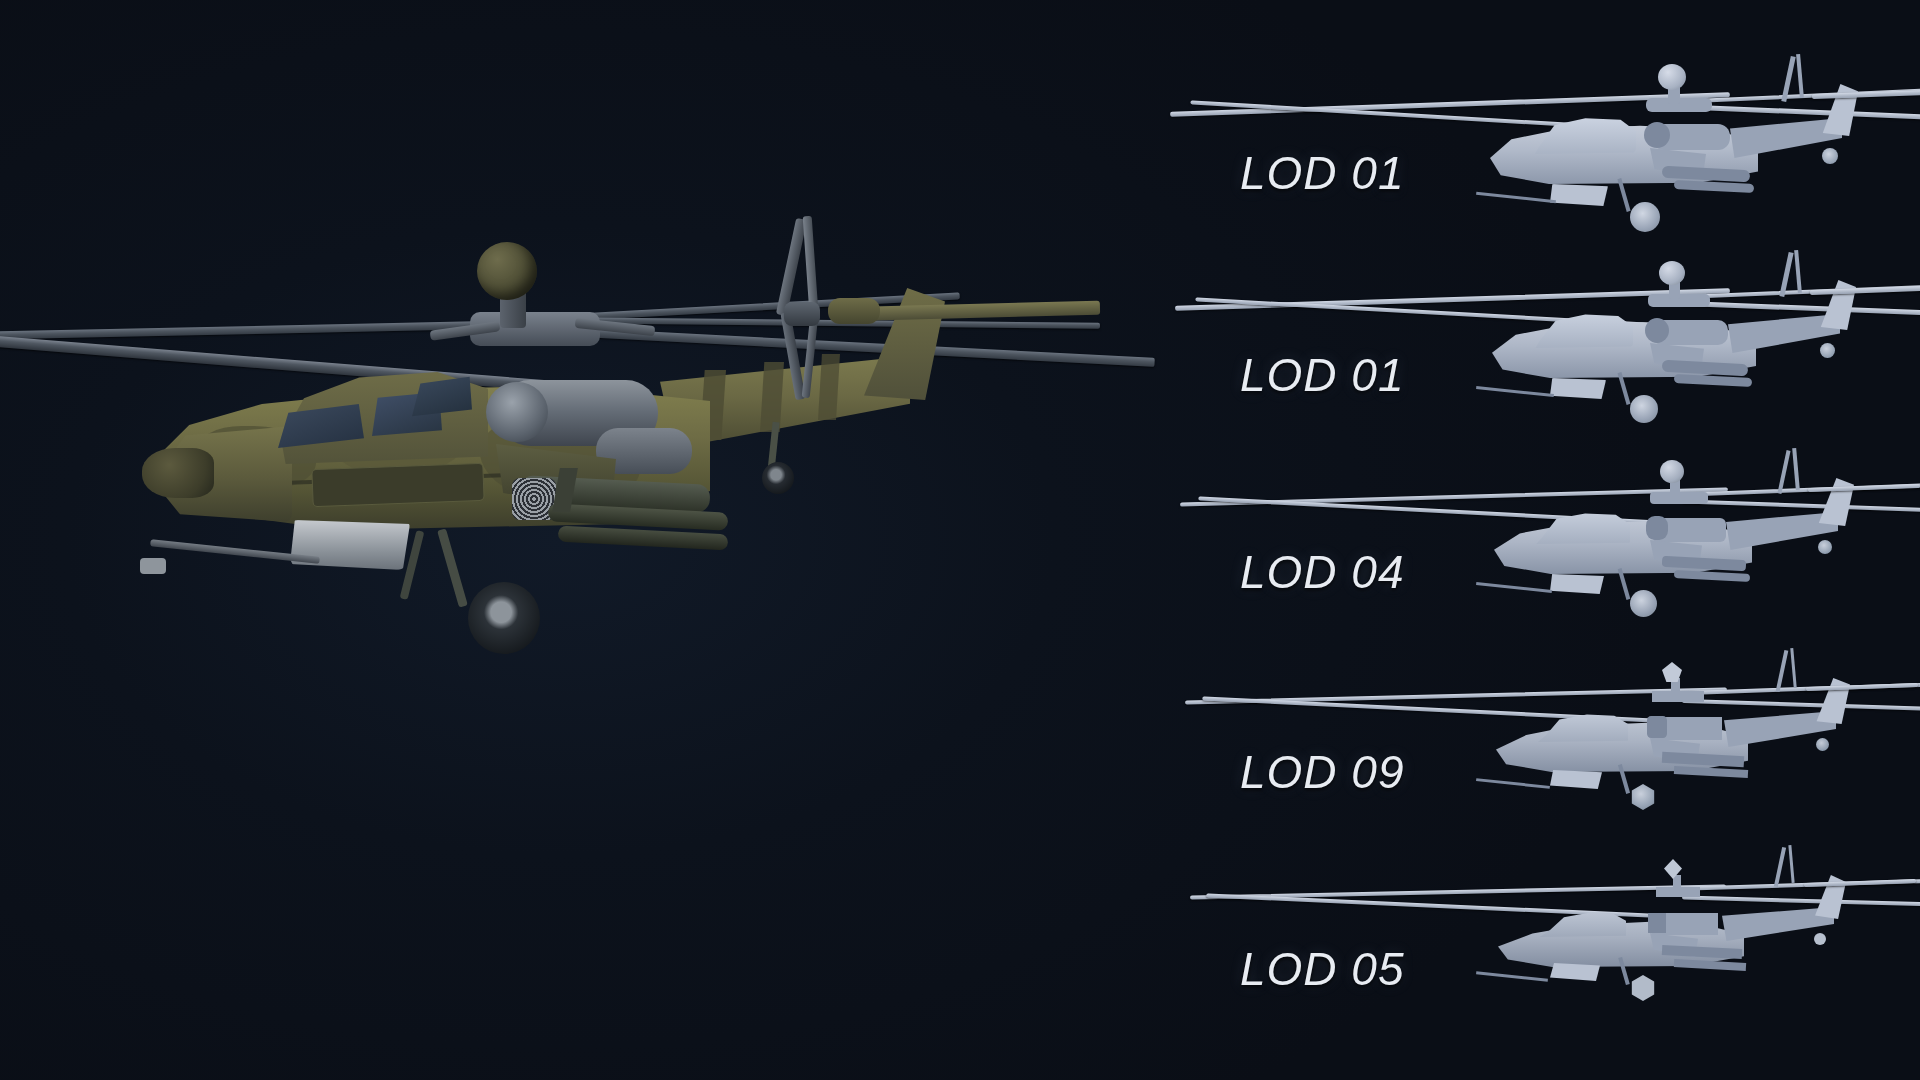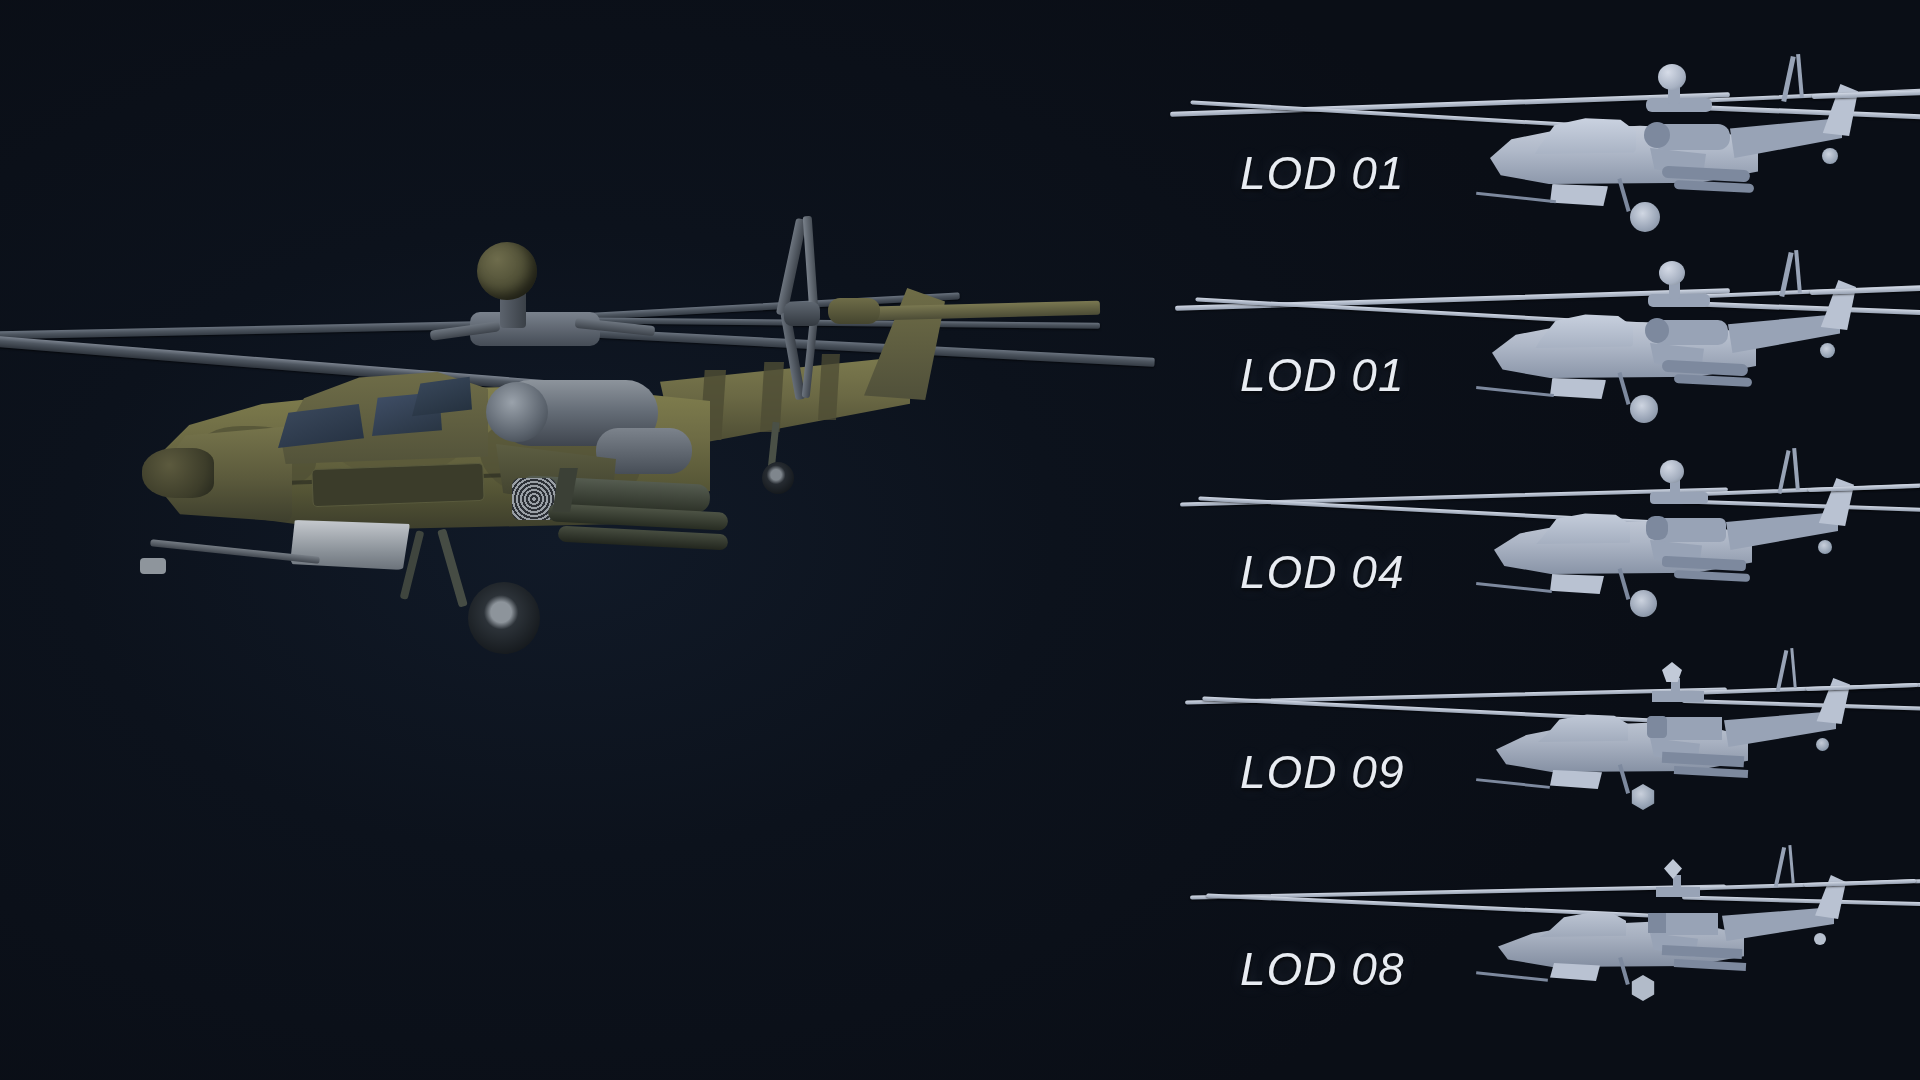--- a/index.html
+++ b/index.html
@@ -336,21 +336,21 @@
                   clip-path:polygon(6% 0%,100% 12%,92% 100%,0% 82%);"></div>
       <div class="pc clay-dd" style="left:46px;top:132px;width:74px;height:3px;transform:rotate(6deg);"></div>
       <div class="pc clay-dd" style="left:192px;top:114px;width:4px;height:30px;transform:rotate(-16deg);"></div>
       <div class="pc" style="left:200px;top:134px;width:26px;height:26px;
                   background:radial-gradient(circle at 42% 38%,#c9d0dc,#93a0b2 60%,#727e8c 100%);
                   clip-path:polygon(50% 0%,93% 25%,93% 75%,50% 100%,7% 75%,7% 25%);"></div>
       <div class="pc" style="left:386px;top:88px;width:13px;height:13px;border-radius:50%;
                   background:radial-gradient(circle at 42% 38%,#c5ccd8,#8b99ab 70%);"></div>
     </div>
 
-    <div class="lod-label" style="left:1240px;top:942px;">LOD 08</div>
+    <div class="lod-label" style="left:1240px;top:942px;">LOD 05</div>
     <div class="heli" style="left:1430px;top:845px;width:470px;height:160px;">
       <div class="blade clayb" style="left:-240px;top:45px;width:536px;height:4px;transform:rotate(-1.2deg);"></div>
       <div class="blade clayb" style="left:-224px;top:60px;width:510px;height:4px;transform:rotate(2.6deg);"></div>
       <div class="blade clayb" style="left:250px;top:38px;width:242px;height:4px;transform:rotate(-1.8deg);"></div>
       <div class="blade clayb" style="left:252px;top:54px;width:254px;height:4px;transform:rotate(1.6deg);"></div>
       <div class="pc clay-d" style="left:226px;top:42px;width:44px;height:10px;"></div>
       <div class="pc clay-d" style="left:243px;top:30px;width:8px;height:14px;"></div>
       <div class="pc clay-l" style="left:234px;top:14px;width:18px;height:20px;background:#bfc8d6;
                   clip-path:polygon(50% 0%,100% 48%,50% 100%,0% 48%);"></div>
       <div class="pc" style="left:68px;top:68px;width:246px;height:54px;

